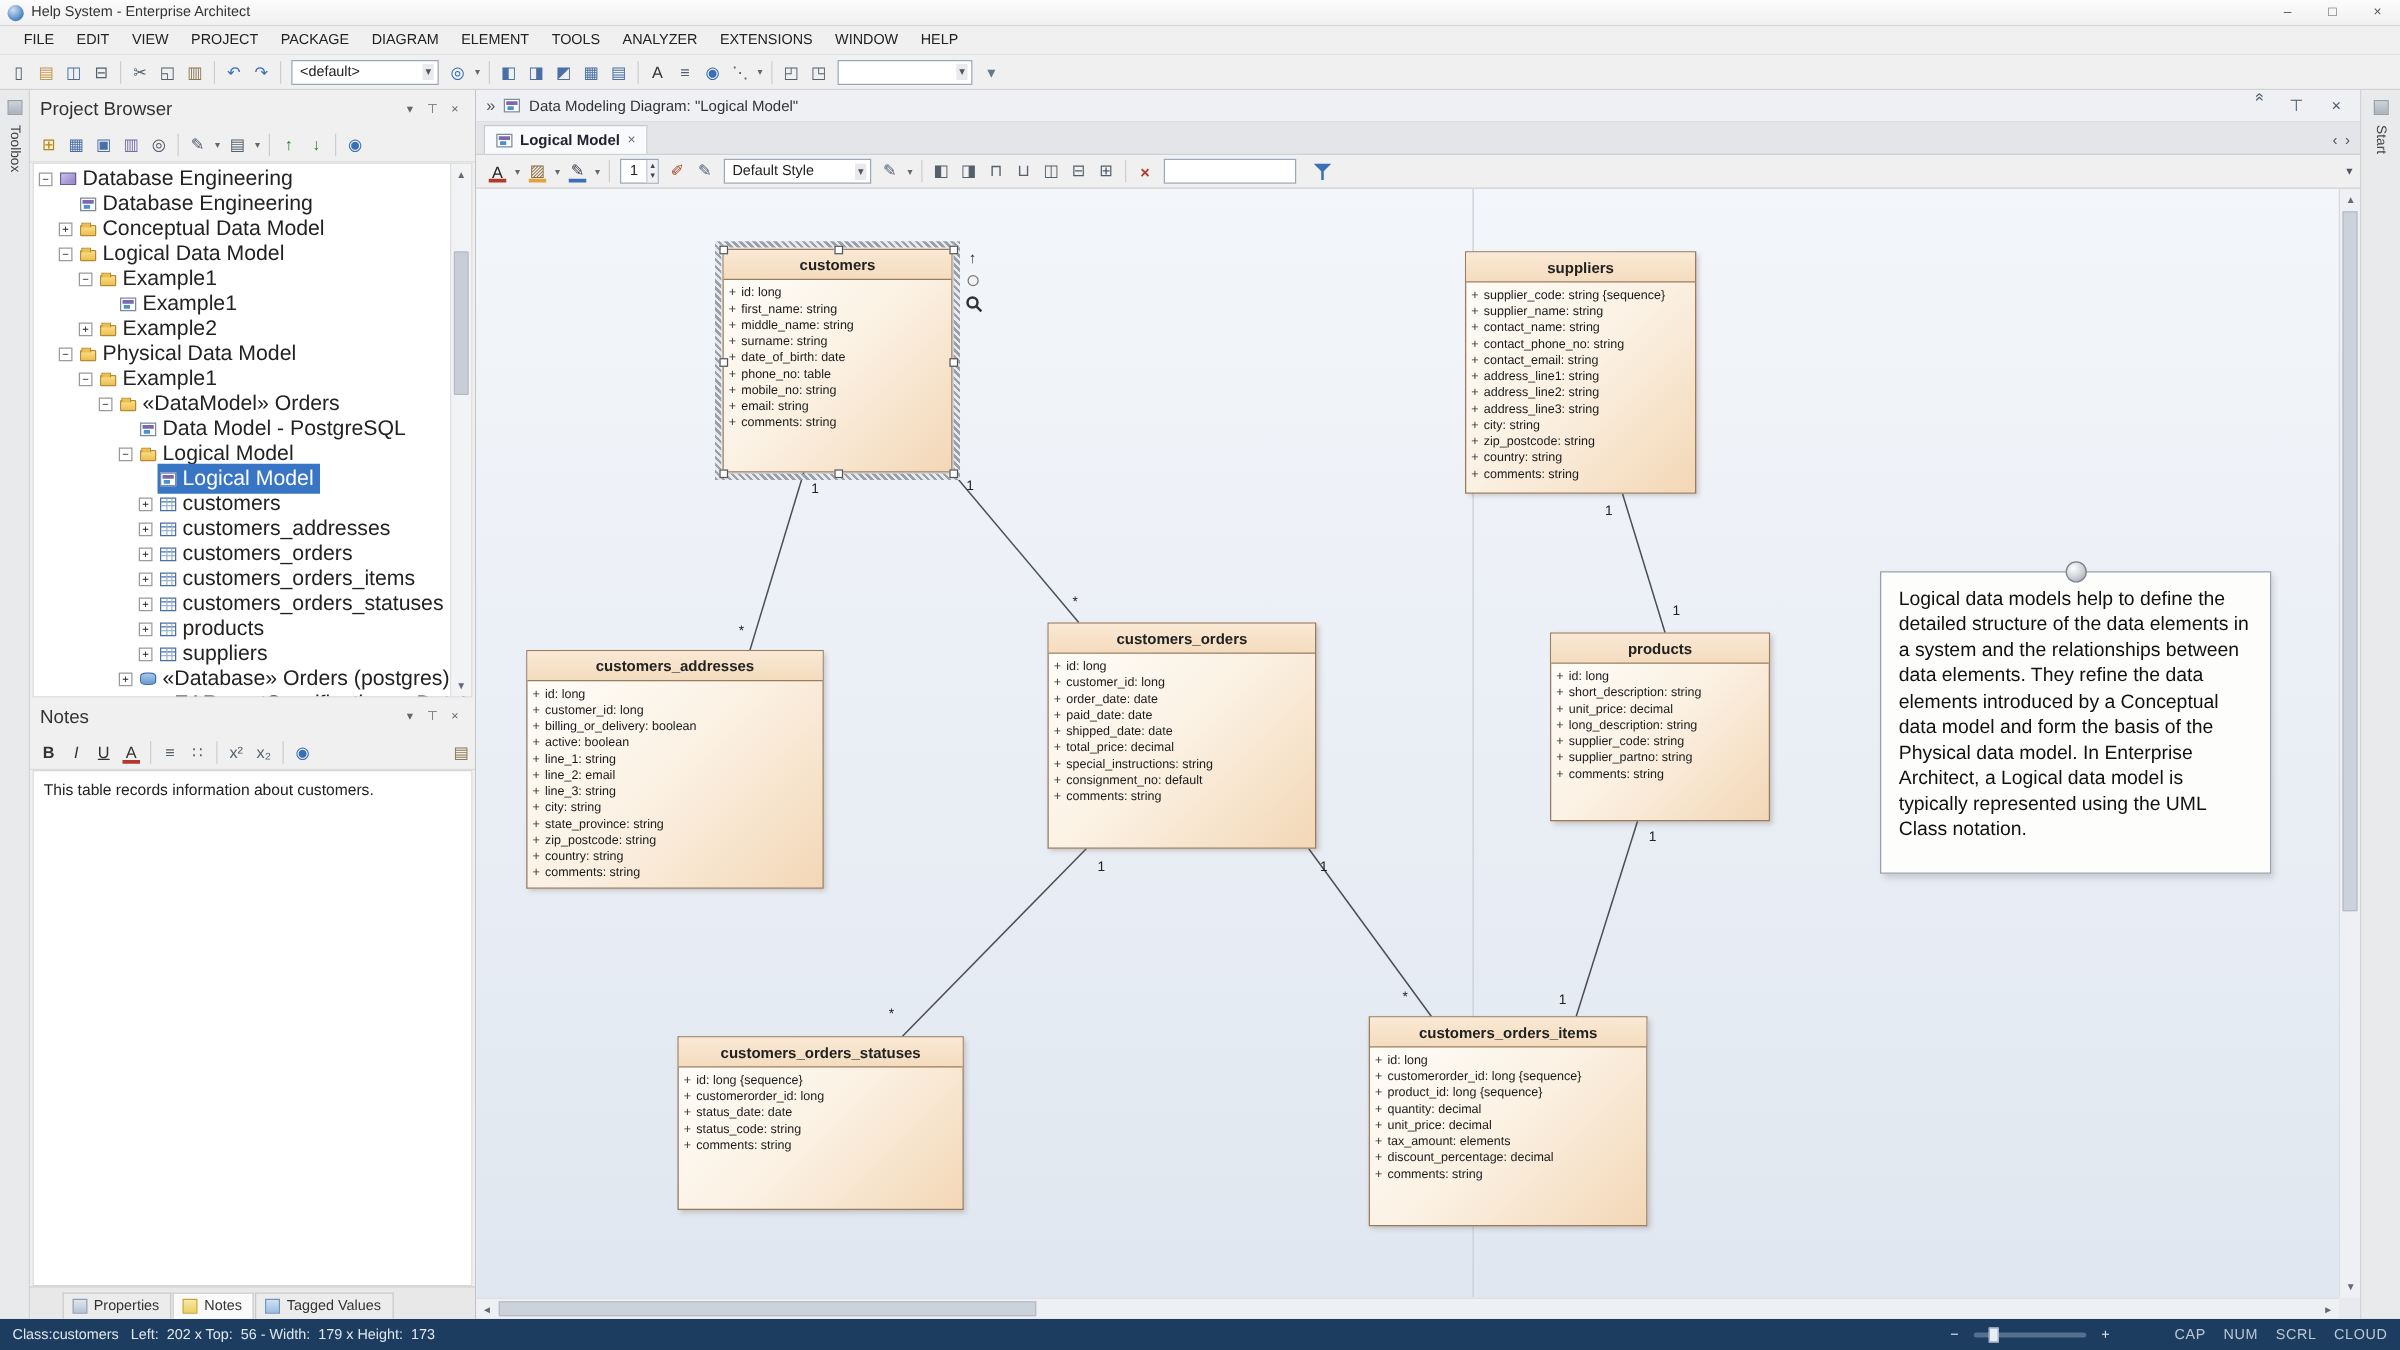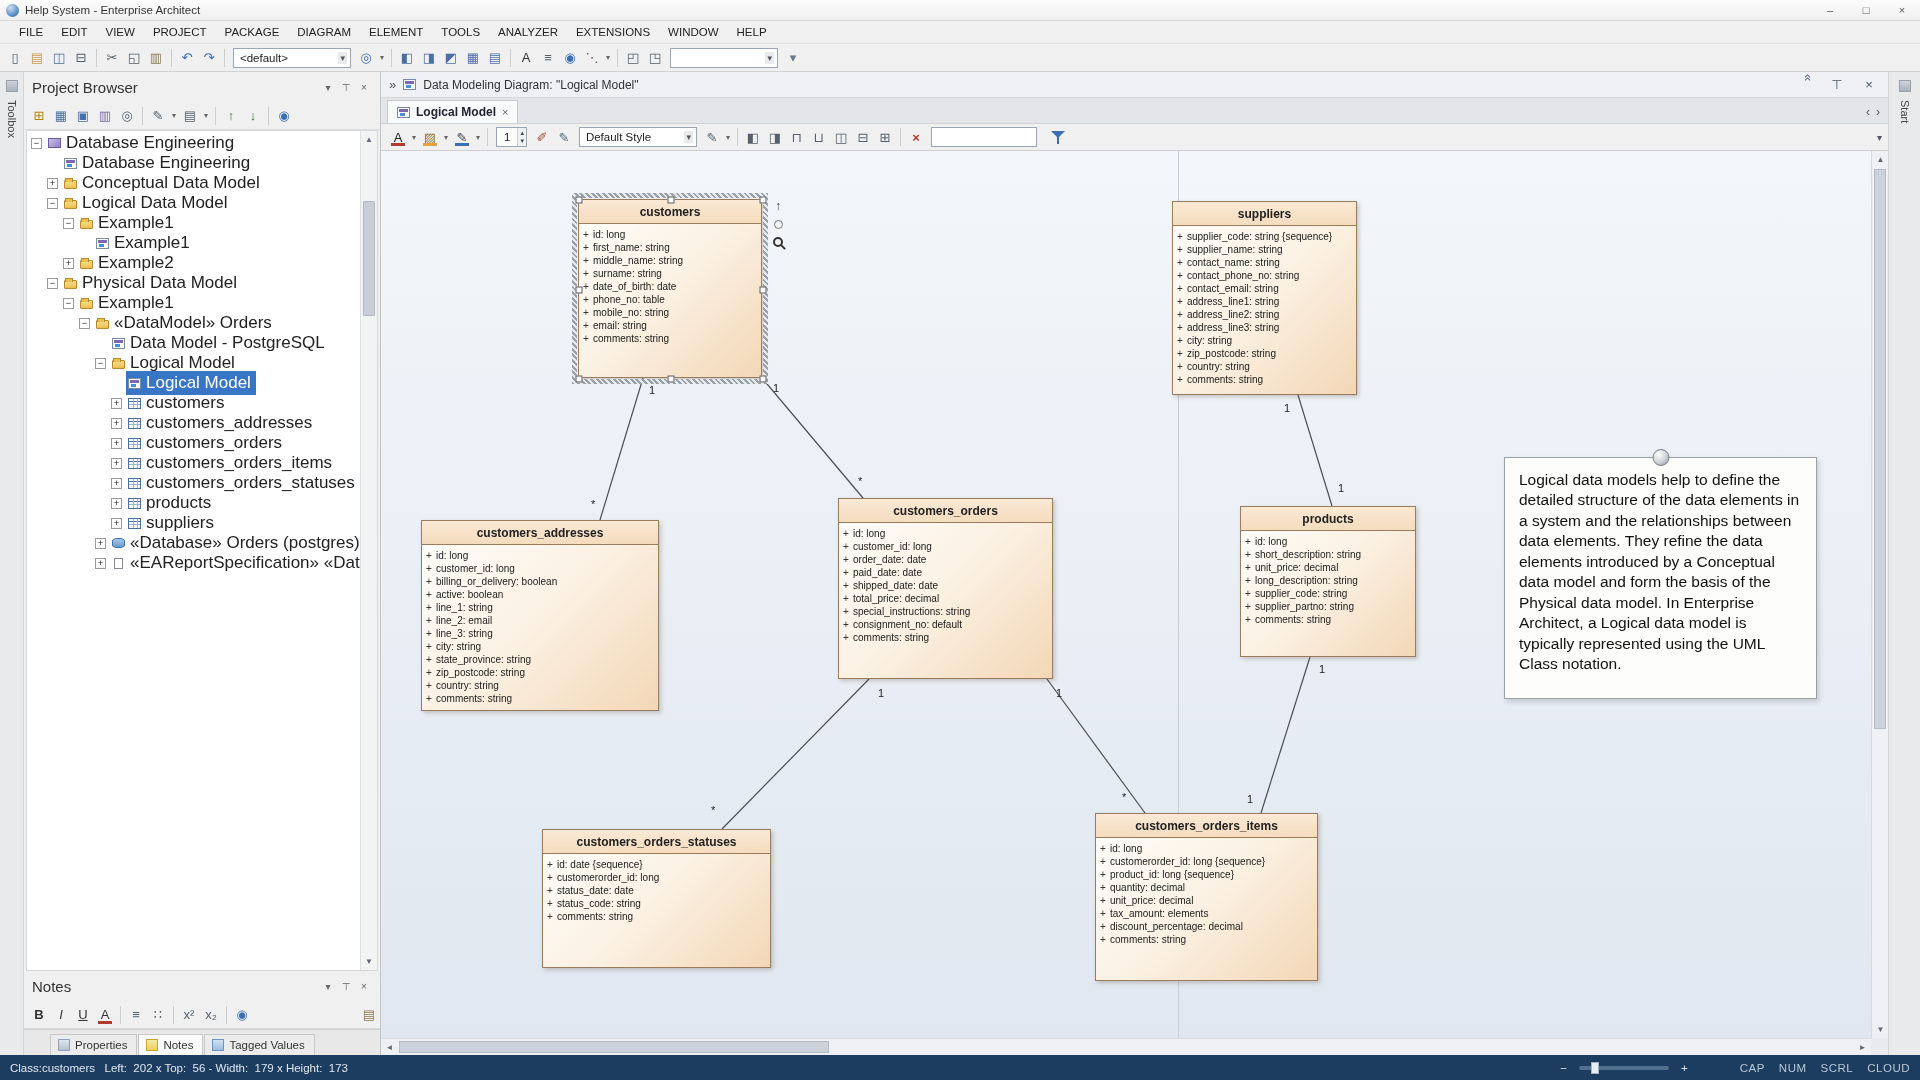--- a/index.html
+++ b/index.html
@@ -414,20 +414,23 @@
         <span class="tbi" style="color: rgb(85, 96, 108);">≡</span>
         <span class="tbi" style="color: rgb(85, 96, 108);">∷</span>
         <span class="tsep"></span>
         <span class="tbi" style="color: rgb(85, 96, 108);">x²</span>
         <span class="tbi" style="color: rgb(85, 96, 108);">x₂</span>
         <span class="tsep"></span>
         <span class="tbi" style="color: rgb(58, 111, 181);">◉</span>
         <span class="tspacer"></span>
         <span class="tbi" style="color: rgb(138, 122, 82);">▤</span>
       </div>
+    <div class="notes-body">
+      <span>This table records information about customers.</span>
+    </div>
     <div class="panel-tabs" id="panel-tabs">
         <div class="ptab">
           <span class="ptab-ic ic-properties"></span>
           <span>Properties</span>
         </div>
         <div class="ptab active">
           <span class="ptab-ic ic-notes"></span>
           <span>Notes</span>
         </div>
         <div class="ptab">
@@ -756,21 +759,21 @@
                 <span class="attr-vis">+</span>
                 <span>comments: string</span>
               </div>
             </div>
           </div>
           <div class="entity" style="left: 161px; top: 678px; width: 229px; height: 139px;">
             <div class="entity-header">customers_orders_statuses</div>
             <div class="entity-body">
               <div class="attr">
                 <span class="attr-vis">+</span>
-                <span>id: date {sequence}</span>
+                <span>id: long {sequence}</span>
               </div>
               <div class="attr">
                 <span class="attr-vis">+</span>
                 <span>customerorder_id: long</span>
               </div>
               <div class="attr">
                 <span class="attr-vis">+</span>
                 <span>status_date: date</span>
               </div>
               <div class="attr">

